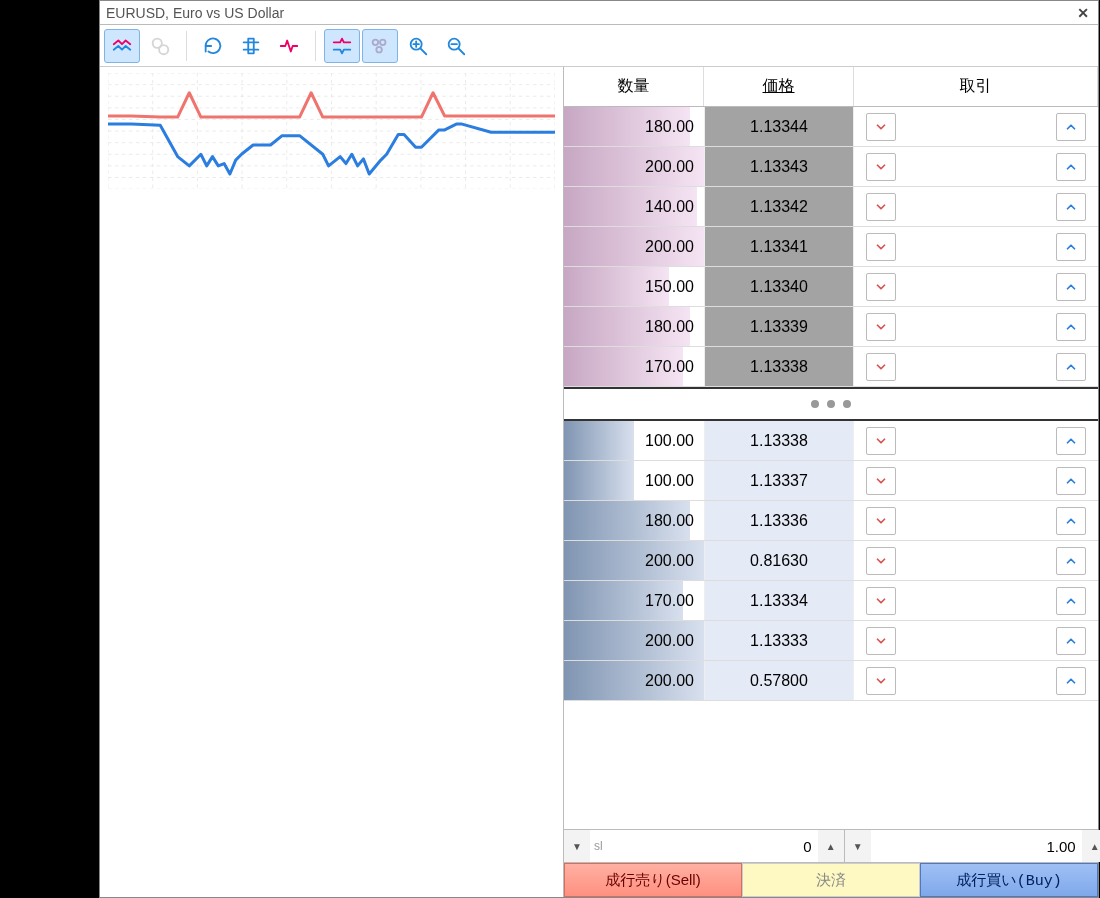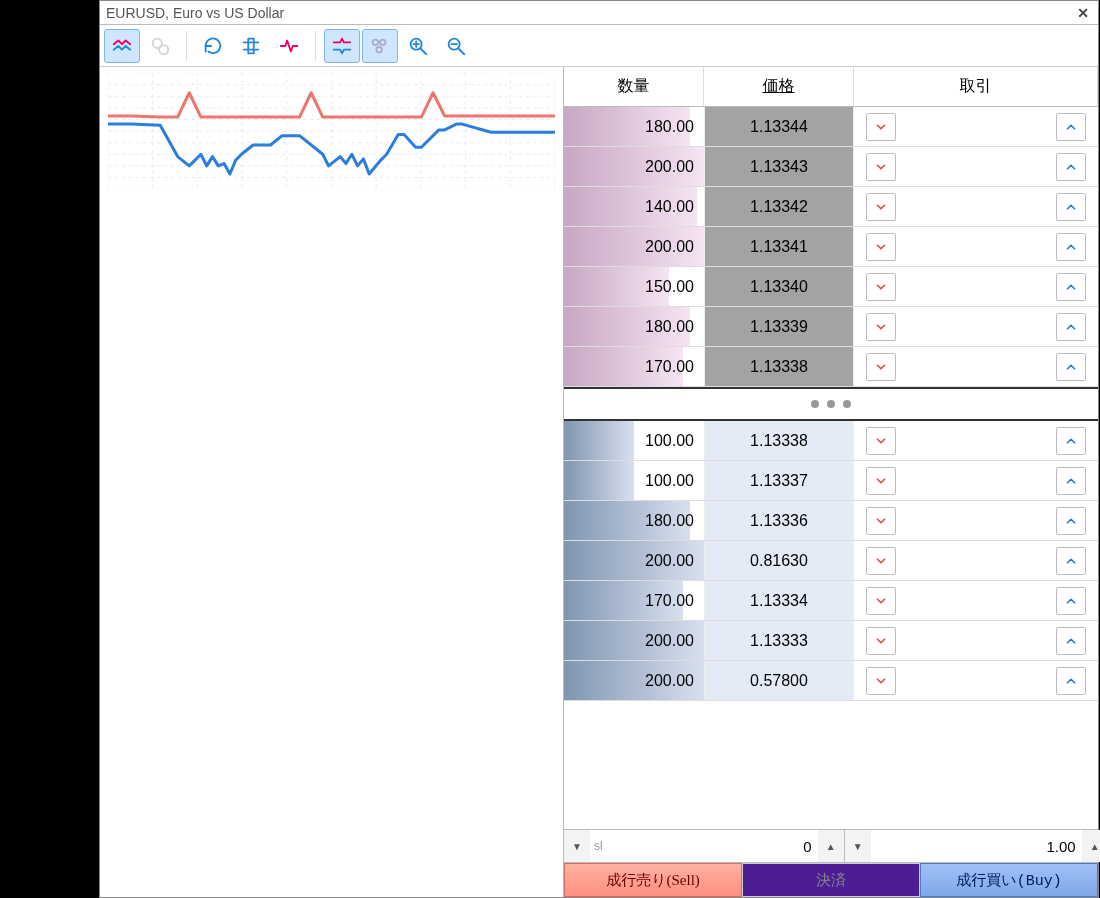--- a/index.html
+++ b/index.html
@@ -216,24 +216,23 @@
     align-items: center;
     justify-content: center;
     font-size: 15px;
     cursor: pointer;
     border: 1px solid;
   }
   .sell-btn {
     background: linear-gradient(#ffb0a2, #ff9080);
     border-color: #d07060;
     color: #6b0000;
-    font-family: Liberation Serif, serif;
   }
   .close-btn {
-    background: #4c1d95;
+    background: #fef9c3;
     border-color: #ccc;
     color: #888;
   }
   .buy-btn {
     background: linear-gradient(#9fc0f5, #7fa8ea);
     border-color: #5078c0;
     color: #002060;
     font-family: Liberation Mono, monospace;
   }
 </style>

